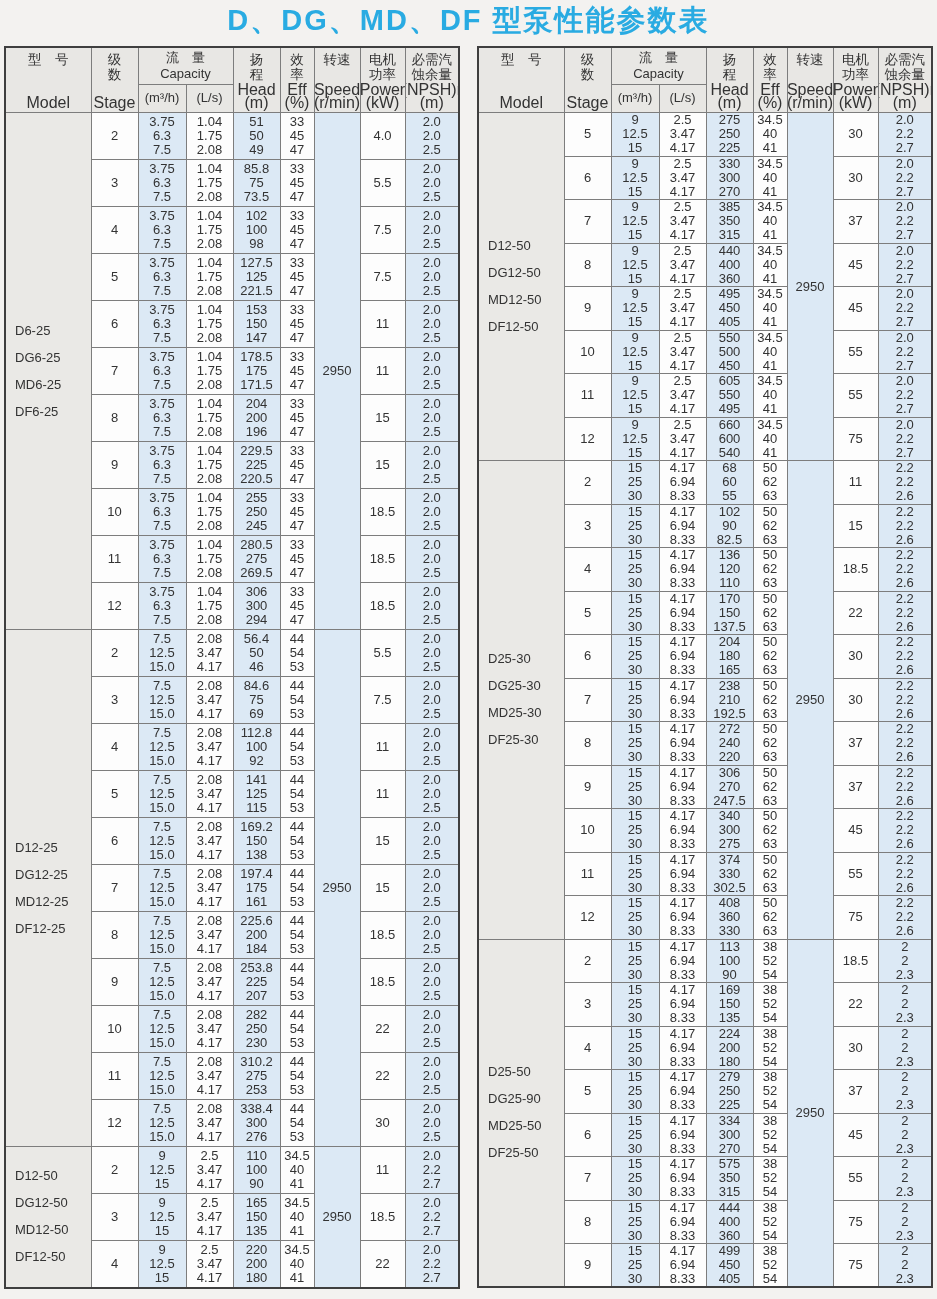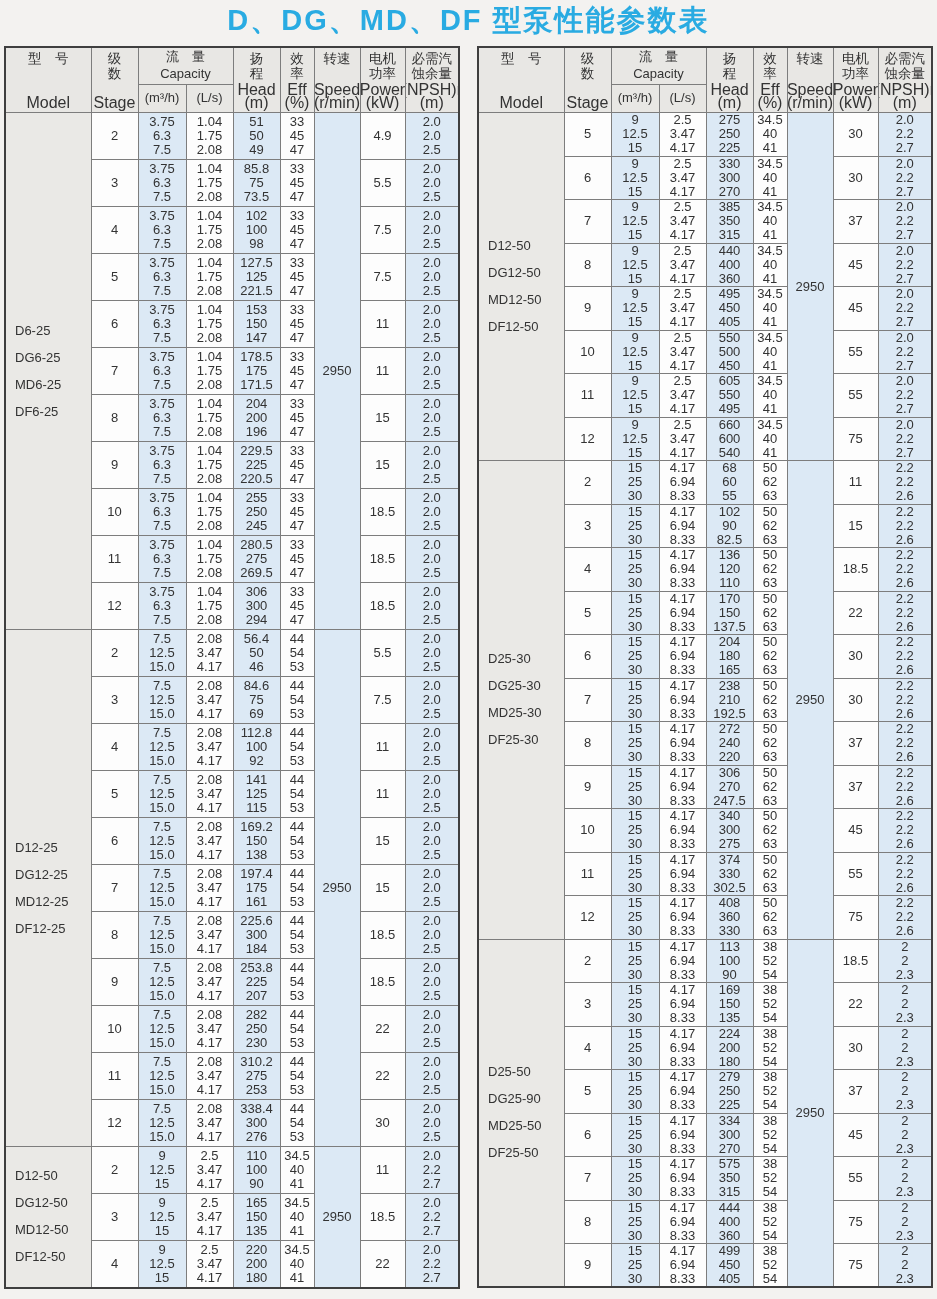--- a/index.html
+++ b/index.html
@@ -41,21 +41,21 @@
     font-weight:normal;
     font-size:13px;line-height:14px;
     color:var(--text);
     overflow:hidden;
   }
   .ptable th{background:var(--hdr-gray);}
   .hstack{
     display:flex;flex-direction:column;justify-content:space-between;align-items:center;
     height:57px;padding:4px 0 3px;
   }
-  .hzh{white-space:pre-line;font-size:13.5px;line-height:15px;font-family:Liberation Mono, monospace;}
+  .hzh{white-space:pre-line;font-size:13.5px;line-height:15px;}
   .hen{white-space:pre-line;font-size:16px;line-height:13px;}
   .hcap{line-height:16px;font-size:13px;}
   .hsub{font-size:12px;}
   td.bg-blue{background:var(--col-blue);}
   td.bg-white{background:var(--cell-white);}
   td.model-cell{
     background:var(--model-gray);
     text-align:left;vertical-align:middle;
   }
   .model-list{
@@ -171,21 +171,21 @@
               <div class="ml">51
 50
 49</div>
             </td>
             <td class="bg-white">
               <div class="ml">33
 45
 47</div>
             </td>
             <td class="bg-blue" rowspan="11">2950</td>
-            <td class="bg-white">4.9</td>
+            <td class="bg-white">4.0</td>
             <td class="bg-blue">
               <div class="ml">2.0
 2.0
 2.5</div>
             </td>
           </tr>
           <tr style="height: 47px;">
             <td class="bg-white">3</td>
             <td class="bg-blue">
               <div class="ml">3.75
@@ -665,21 +665,21 @@
 12.5
 15.0</div>
             </td>
             <td class="bg-white">
               <div class="ml">2.08
 3.47
 4.17</div>
             </td>
             <td class="bg-blue">
               <div class="ml">225.6
-300
+200
 184</div>
             </td>
             <td class="bg-white">
               <div class="ml">44
 54
 53</div>
             </td>
             <td class="bg-white">18.5</td>
             <td class="bg-blue">
               <div class="ml">2.0

